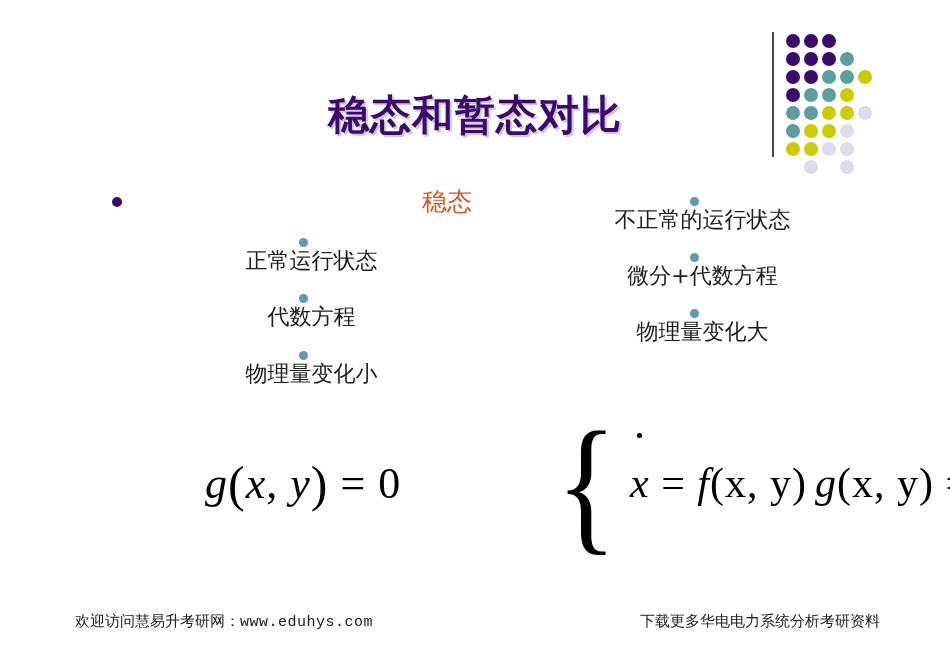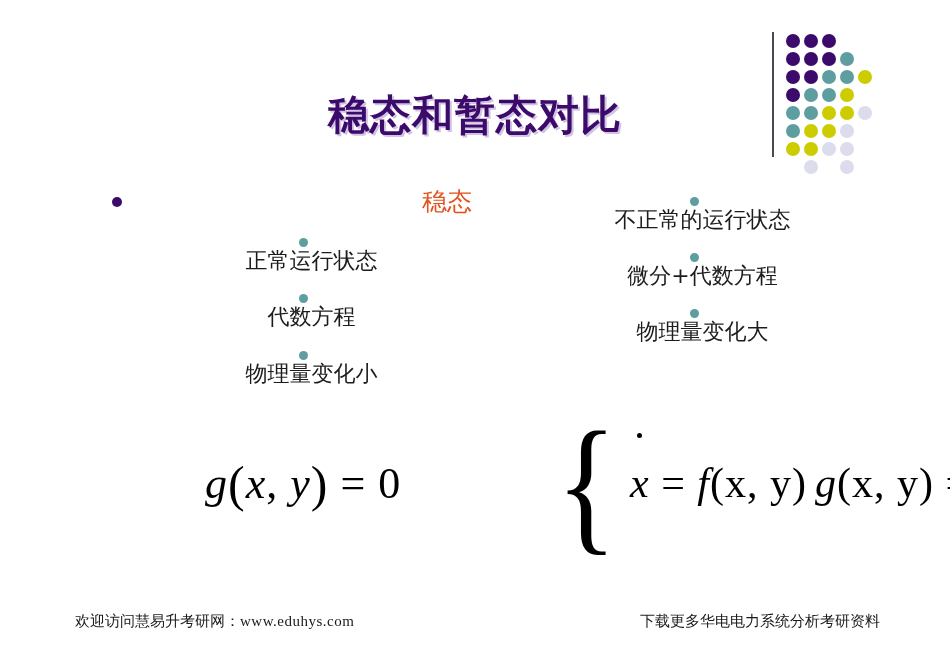--- a/index.html
+++ b/index.html
@@ -182,21 +182,21 @@
     position: absolute;
     top: 612px;
     font-family: "DejaVu Sans", "Liberation Sans", sans-serif;
     font-size: 15px;
     color: #1a1a1a;
     white-space: nowrap;
   }
   .footer-left  { left: 75px; }
   .footer-right { left: 640px; }
   .footer .url {
-    font-family: Liberation Serif, serif;
+    font-family: Liberation Mono, monospace;
     letter-spacing: 0.5px;
   }
 </style>
 </head>
 <body>
 
 <div class="slide">
 
   <div class="deco-rule"></div>
   <div class="deco-dots" id="deco-dots">

